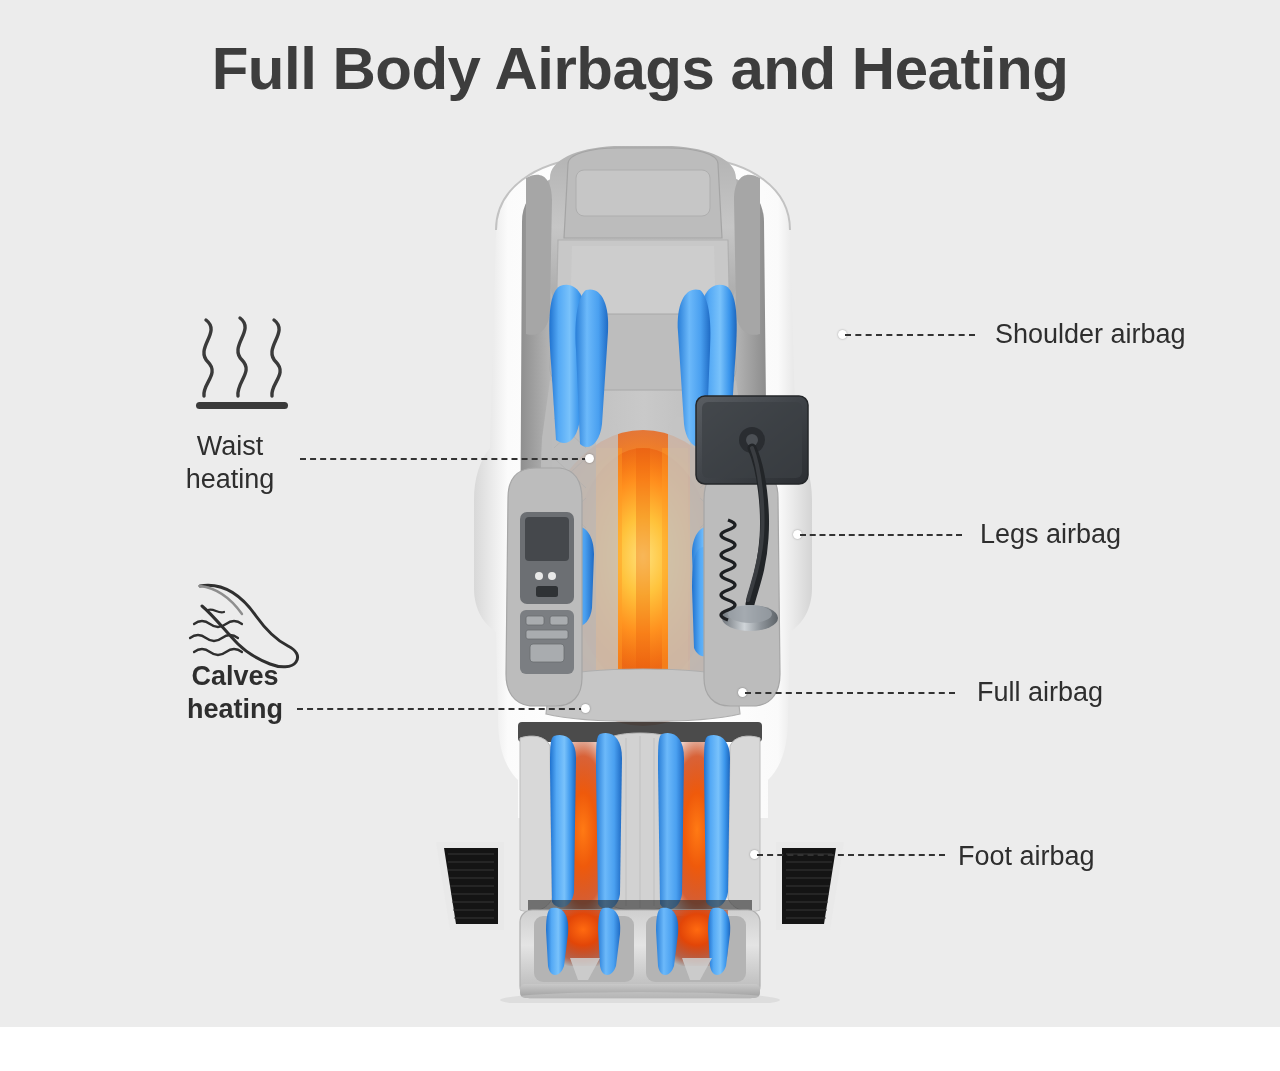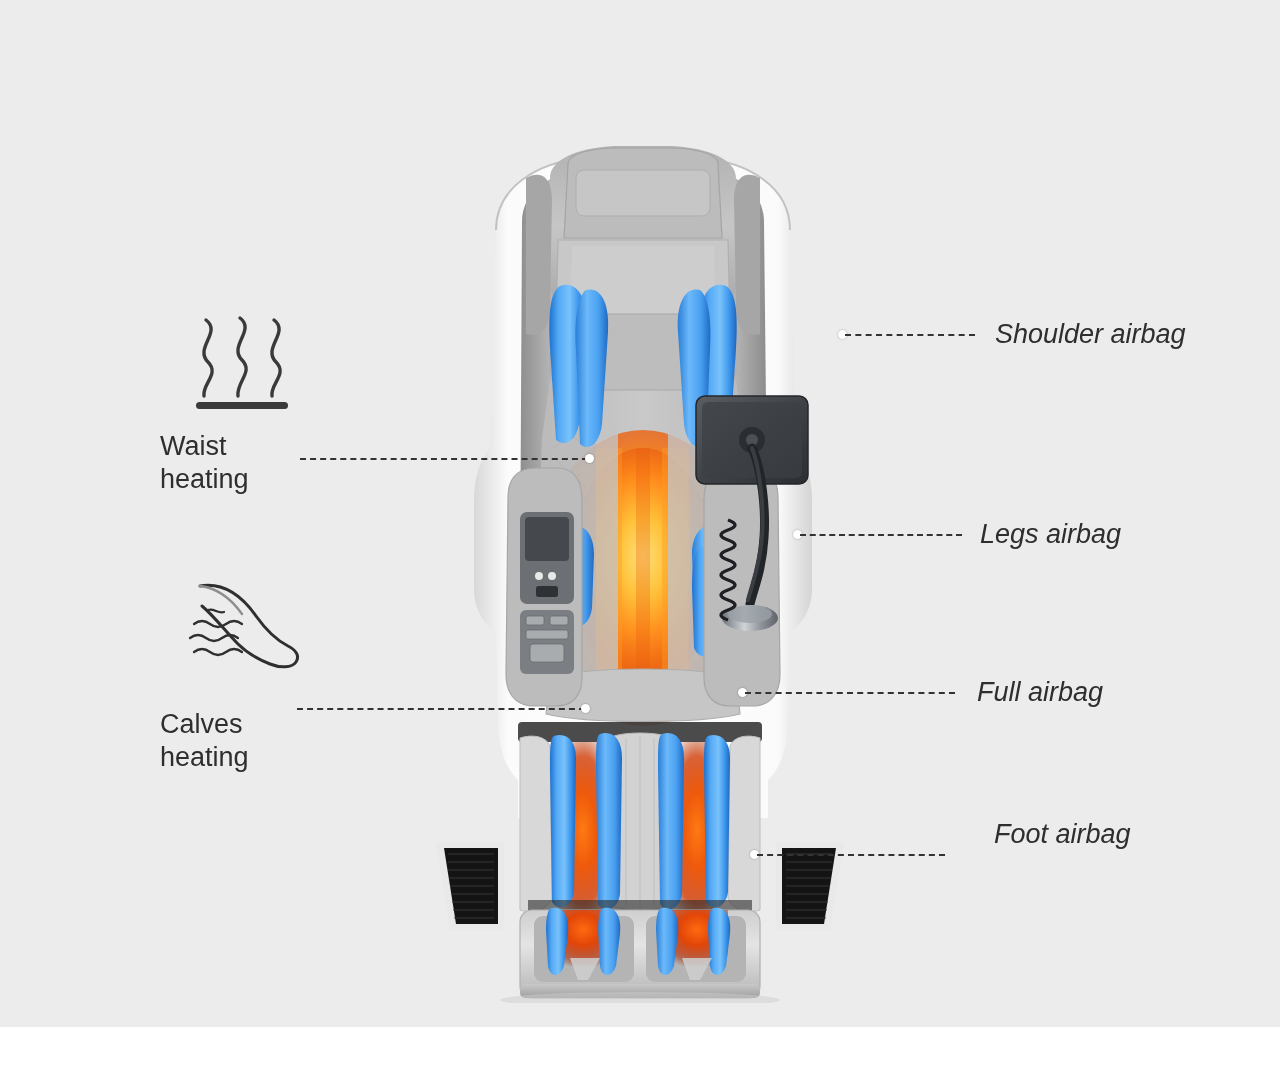--- a/index.html
+++ b/index.html
@@ -47,22 +47,22 @@
   #chair svg { display:block; width:100%; height:100%; }
 
   
   .callout {
     position: absolute;
     font-size: 27px;
     color: #2e2e2e;
     white-space: nowrap;
     line-height: 1.22;
   }
-  .callout.left  { text-align: left; }
-  .callout.right { text-align: left; font-style: italic; }
+  .callout.left  { text-align: center; }
+  .callout.right { text-align: left; }
 
   .lead {
     position: absolute;
     height: 2px;
     border-top: 2px dashed #333333;
   }
   .dot {
     position: absolute;
     width: 9px; height: 9px;
     border-radius: 50%;
@@ -73,20 +73,21 @@
   
   .feat-icon { position: absolute; }
   .feat-icon svg { display: block; }
 </style>
 </head>
 <body>
 
 <div id="stage">
   <div id="panel">
 
+    <div id="title">Full Body Airbags and Heating</div>
 
     <div id="chair">
       <svg viewBox="0 0 480 885" xmlns="http://www.w3.org/2000/svg">
         <defs>
           <linearGradient id="shellG" x1="0" y1="0" x2="1" y2="0">
             <stop offset="0" stop-color="#d8d8d8"></stop>
             <stop offset="0.10" stop-color="#fbfbfb"></stop>
             <stop offset="0.35" stop-color="#ffffff"></stop>
             <stop offset="0.65" stop-color="#ffffff"></stop>
             <stop offset="0.90" stop-color="#fafafa"></stop>
@@ -363,37 +364,37 @@
                  C 76 80, 64 74, 54 64 C 42 52, 30 36, 18 26" fill="none" stroke="#2f2f2f" stroke-width="3" stroke-linecap="round" stroke-linejoin="round"></path>
         <path d="M 16 6 C 34 8, 48 20, 58 34" fill="none" stroke="#8e8e8e" stroke-width="2.4" stroke-linecap="round"></path>
         <path d="M 24 30 C 30 28, 34 34, 40 32" fill="none" stroke="#2f2f2f" stroke-width="2.2" stroke-linecap="round"></path>
         <g fill="none" stroke="#2f2f2f" stroke-width="2.2" stroke-linecap="round">
           <path d="M 10 44 q 8 -6 16 0 q 8 6 16 0 q 8 -6 16 0"></path>
           <path d="M 6 58 q 8 -6 16 0 q 8 6 16 0 q 8 -6 16 0"></path>
           <path d="M 10 72 q 8 -6 16 0 q 8 6 16 0 q 8 -6 16 0"></path>
         </g>
       </svg>
     </div>
-    <div class="callout left" style="left:160px; top:708px; width:150px;">
+    <div class="callout left" style="left:160px; top:660px; width:150px;font-weight:bold;">
       <div>Calves</div>
       <div>heating</div>
     </div>
     <div class="lead" style="left:297px; top:708px; width:288px;"></div>
     <div class="dot" style="left:581px; top:704px;"></div>
 
     <div class="dot" style="left:838px; top:330px;"></div>
     <div class="lead" style="left:845px; top:334px; width:130px;"></div>
     <div class="callout right" style="left:995px; top:318px;">Shoulder airbag</div>
 
     <div class="dot" style="left:793px; top:530px;"></div>
     <div class="lead" style="left:800px; top:534px; width:162px;"></div>
     <div class="callout right" style="left:980px; top:518px;">Legs airbag</div>
 
     <div class="dot" style="left:738px; top:688px;"></div>
     <div class="lead" style="left:745px; top:692px; width:210px;"></div>
     <div class="callout right" style="left:977px; top:676px;">Full airbag</div>
 
     <div class="dot" style="left:750px; top:850px;"></div>
     <div class="lead" style="left:757px; top:854px; width:188px;"></div>
-    <div class="callout right" style="left:958px; top:818px;margin-left:36px;">Foot airbag</div>
+    <div class="callout right" style="left:958px; top:840px;">Foot airbag</div>
 
   </div>
 </div>
 
 </body></html>

